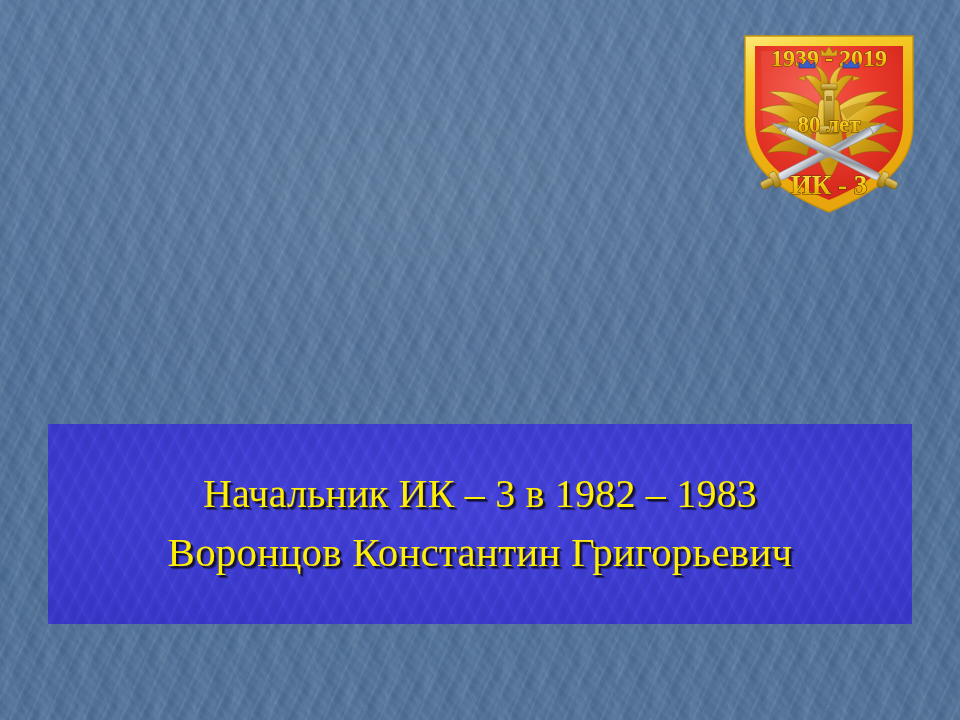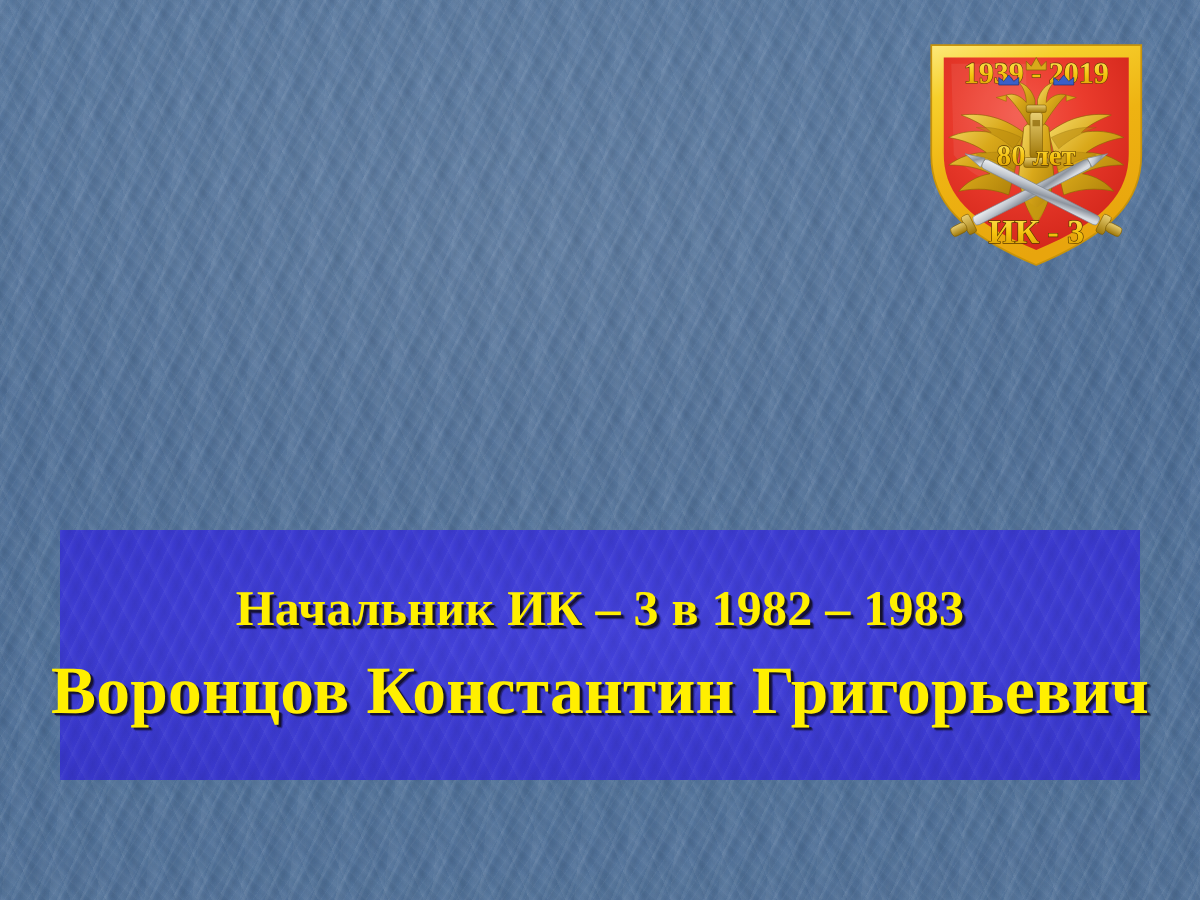--- a/index.html
+++ b/index.html
@@ -117,32 +117,32 @@
     flex-direction: column;
     align-items: center;
     justify-content: center;
     box-sizing: border-box;
     padding: 6px 10px 8px 10px;
   }
 
   .cap-line {
     color: #ffef00;
     font-family: "Liberation Serif", serif;
-    font-weight: bold;
+    font-weight: normal;
     text-align: center;
     white-space: nowrap;
     line-height: 1.0;
     text-shadow:
        2px 2px 0 rgba(20,15,40,0.85),
        3px 3px 1px rgba(10,8,25,0.55);
     letter-spacing: 0.2px;
   }
   #cap-line-1 { font-size: 40px; margin-bottom: 18px; }
   #cap-line-2 { font-size: 40px; margin-bottom: 18px; }
-  #cap-line-3 { font-size: 54px; }
+  #cap-line-3 { font-size: 41px; }
 </style>
 </head>
 <body>
 
 <div id="slide">
 
   <div id="slide-bg"></div>
 
   <div id="emblem">
     <svg viewBox="0 0 196 198" xmlns="http://www.w3.org/2000/svg">

